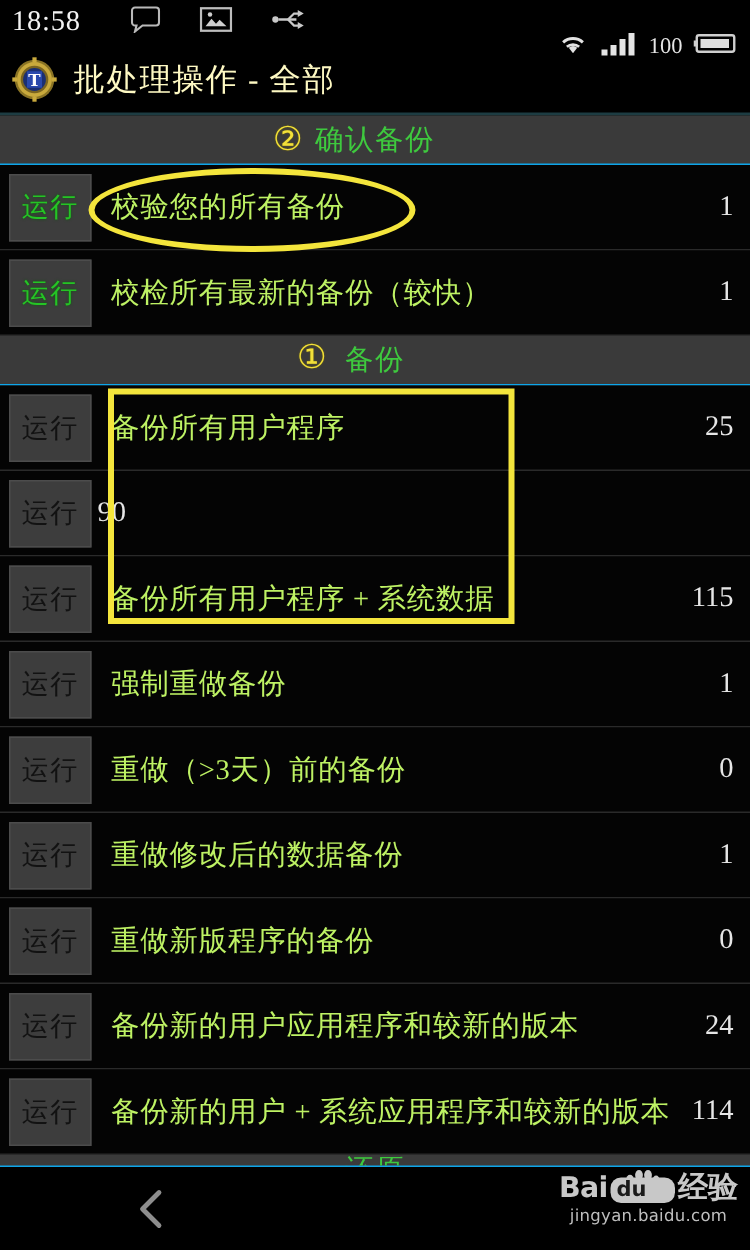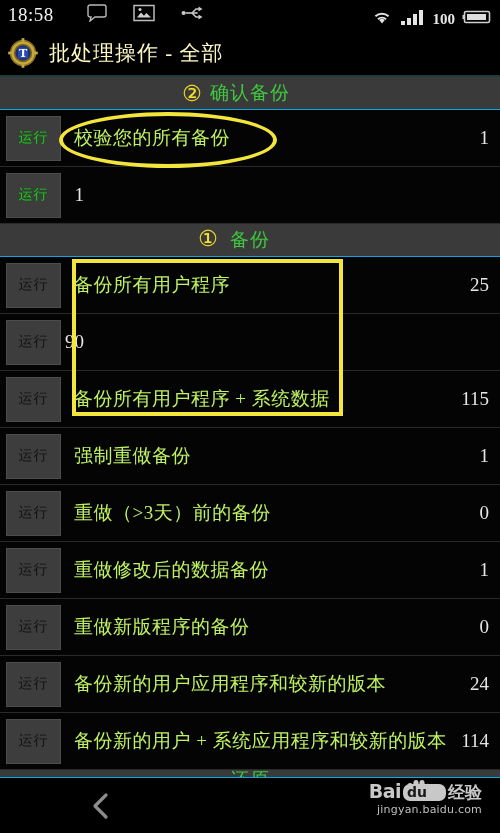--- a/index.html
+++ b/index.html
@@ -14,21 +14,21 @@
   
   .statusbar {
     height:30px; width:100%; background:#000; display:flex;
     align-items:center; padding:0 8px; position:relative;
   }
   .sb-clock {
     font-size:19px; letter-spacing:.5px; color:#f2f2f2;
     font-family:"Liberation Serif",serif; padding-right:7px;
   }
   .sb-left { display:flex; align-items:center; gap:26px; }
-  .sb-right { position:absolute; right:8px; top:4px; height:30px; display:flex; align-items:center; gap:7px;font-weight:bold; }
+  .sb-right { position:absolute; right:8px; top:16px; height:30px; display:flex; align-items:center; gap:7px; }
   .sb-ico { display:block; }
   .sb-batt-num { font-size:15px; color:#e6e6e6; font-family:"Liberation Serif",serif; }
 
   
   .titlebar {
     height:45px; background:#000; display:flex; align-items:center;
     padding-left:8px; gap:11px;
   }
   .app-icon { width:30px; height:30px; position:relative; flex:0 0 auto; }
   .title-text { font-size:21px; color:#fef9c3; letter-spacing:1px; white-space:nowrap; }
@@ -46,21 +46,21 @@
   .section-head.clipped .section-label { margin-top:-3px; }
 
   .row {
     height:57px; background:#040404; display:flex; align-items:center;
     border-bottom:1px solid #2a2a2a; position:relative;
   }
   .run-btn {
     width:55px; height:45px; margin-left:6px; flex:0 0 auto;
     background:#3d3d3d; border:1px solid #4c4c4c;
     display:flex; align-items:center; justify-content:center;
-    font-size:14px; letter-spacing:1px;
+    font-size:18px; letter-spacing:1px;
   }
   .run-btn.on  { color:#25c425; text-shadow:0 0 2px #0d5a0d; }
   .run-btn.off { color:#121212; }
   .row-label {
     flex:1 1 auto; padding-left:13px; font-size:19px; color:#bef264;
     letter-spacing:.5px; white-space:nowrap; overflow:hidden;font-family:Liberation Serif, serif;
   }
   .row-count {
     flex:0 0 auto; padding-right:11px; font-size:19px; color:#e6e6e6;
     text-align:right; min-width:34px;
@@ -80,35 +80,35 @@
     position:absolute; border:4px solid #f4e53c; pointer-events:none;
   }
 
   
   .navbar {
     position:absolute; left:0; bottom:0; width:500px; height:55px;
     background:#000; display:flex; align-items:center;
   }
   .nav-back { margin-left:88px; width:26px; height:30px; }
   .watermark {
-    position:absolute; right:18px; top:4px; text-align:right;
+    position:absolute; right:8px; top:4px; text-align:center;
     line-height:1.05; opacity:.92;
   }
   .wm-row1 { display:flex; align-items:flex-end; gap:2px; }
   .wm-bai {
     font-family:"DejaVu Sans",sans-serif; font-weight:bold; font-size:19px;
     color:#d9d9d9; letter-spacing:-.5px;
   }
   .wm-du {
     font-family:"DejaVu Sans",sans-serif; font-weight:bold; font-size:14px;
     color:#1d1d1d; background:#d9d9d9; border-radius:7px;
     padding:1px 19px 2px 4px; line-height:1; position:relative; top:-1px;
   }
   .wm-cn {
-    font-family:"Liberation Sans",sans-serif; font-weight:bold; font-size:17px;
+    font-family:"Liberation Sans",sans-serif; font-weight:bold; font-size:20px;
     color:#d9d9d9; letter-spacing:0;
   }
   .wm-url {
     font-family:"DejaVu Sans",sans-serif; font-size:11px; color:#cfcfcf;
     letter-spacing:.2px; margin-top:2px;
   }
   .wm-paw { position:absolute; right:52px; top:-3px; }
 </style>
 </head>
 <body>
@@ -196,20 +196,21 @@
       <div class="section-head">
         <span class="section-label">确认备份</span>
       </div>
       <div class="row">
         <div class="run-btn on">运行</div>
         <div class="row-label">校验您的所有备份</div>
         <div class="row-count">1</div>
       </div>
       <div class="row">
         <div class="run-btn on">运行</div>
+        <div class="row-label">校检所有最新的备份（较快）</div>
         <div class="row-count">1</div>
       </div>
       <div class="section-head">
         <span class="section-label">备份</span>
       </div>
       <div class="row">
         <div class="run-btn off">运行</div>
         <div class="row-label">备份所有用户程序</div>
         <div class="row-count">25</div>
       </div>

